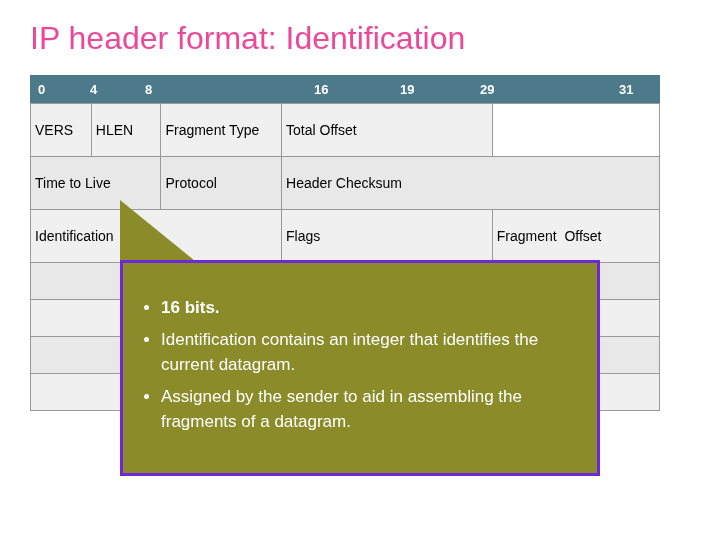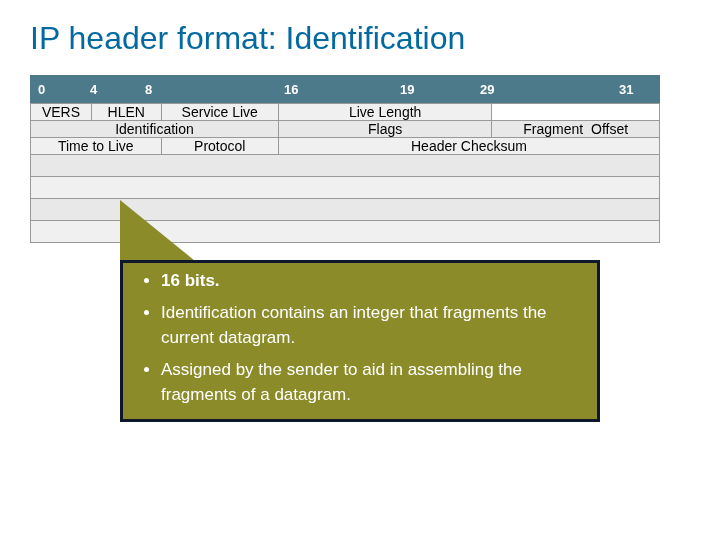--- a/index.html
+++ b/index.html
@@ -16,21 +16,21 @@
     .slide {
       width: 720px;
       height: 540px;
       background: #ffffff;
       padding: 20px 30px;
       position: relative;
     }
 
     .title {
       font-size: 32px;
-      color: #0369a1;
+      color: #ec4899;
       font-weight: normal;
       margin-bottom: 18px;
     }
 
     
     .header-table-wrap {
       position: relative;
       width: 630px;
     }
 
@@ -56,23 +56,23 @@
 
     
     .header-table {
       width: 630px;
       border-collapse: collapse;
       border: 1px solid #999;
     }
 
     .header-table td {
       border: 1px solid #999;
-      text-align: center;
+      text-align: left;
       font-size: 14px;
-      padding: 0 4px;
+      padding: 18px 4px;
       background: #f0f0f0;
       color: #000;
     }
 
     .header-table tr:nth-child(odd) td {
       background: #f0f0f0;
     }
 
     .header-table tr:nth-child(even) td {
       background: #e8e8e8;
@@ -84,22 +84,22 @@
       background: #f0f0f0;
     }
 
     
     .tooltip-box {
       position: absolute;
       left: 120px;
       top: 260px;
       width: 480px;
       background: #8b8b2a;
-      border: 3px solid #0f172a;
-      padding: 5px 18px;
+      border: 3px solid #6d28d9;
+      padding: 32px 18px;
       z-index: 10;
       color: #ffffff;
     }
 
     .tooltip-box ul {
       list-style: disc;
       padding-left: 20px;
     }
 
     .tooltip-box ul li {
@@ -133,46 +133,46 @@
 <div class="slide">
 
   <h1 class="title">IP header format: Identification</h1>
 
   <div class="header-table-wrap">
 
     <div class="bit-row">
       <span class="bit-label" style="left:8px">0</span>
       <span class="bit-label" style="left:60px">4</span>
       <span class="bit-label" style="left:115px">8</span>
-      <span class="bit-label" style="left:254px">16</span>
+      <span class="bit-label" style="left:284px">16</span>
       <span class="bit-label" style="left:370px">19</span>
       <span class="bit-label" style="left:450px">29</span>
       <span class="bit-label" style="left:589px">31</span>
     </div>
 
     <table class="header-table">
 
       <tbody>
           <tr>
         <td style="width:70px">VERS</td>
         <td style="width:85px">HLEN</td>
-        <td style="width:155px">Service Live</td>
-        <td style="width:320px">Live Length</td>
+        <td style="width:155px">Fragment Type</td>
+        <td style="width:320px">Total Offset</td>
+      </tr>
+
+      <tr>
+        <td colspan="2" style="width:155px">Time to Live</td>
+        <td style="width:155px">Protocol</td>
+        <td colspan="2" style="width:320px">Header Checksum</td>
       </tr>
 
       <tr>
         <td colspan="3" style="width:310px">Identification</td>
         <td style="width:90px">Flags</td>
         <td style="width:230px">Fragment&nbsp; Offset</td>
-      </tr>
-
-      <tr>
-        <td colspan="2" style="width:155px">Time to Live</td>
-        <td style="width:155px">Protocol</td>
-        <td colspan="2" style="width:320px">Header Checksum</td>
       </tr>
 
       <tr class="empty-row">
         <td colspan="5" style="height:22px"></td>
       </tr>
       <tr class="empty-row">
         <td colspan="5" style="height:22px"></td>
       </tr>
       <tr class="empty-row">
         <td colspan="5" style="height:22px"></td>
@@ -182,18 +182,18 @@
       </tr>
     </tbody>
       </table>
   </div>
 
   <div class="arrow"></div>
 
   <div class="tooltip-box">
     <ul>
       <li><strong>16 bits.</strong></li>
-      <li>Identification contains an integer that fragments the current datagram.</li>
+      <li>Identification contains an integer that identifies the current datagram.</li>
       <li>Assigned by the sender to aid in assembling the fragments of a datagram.</li>
     </ul>
   </div>
 
 </div>
 
 </body></html>

